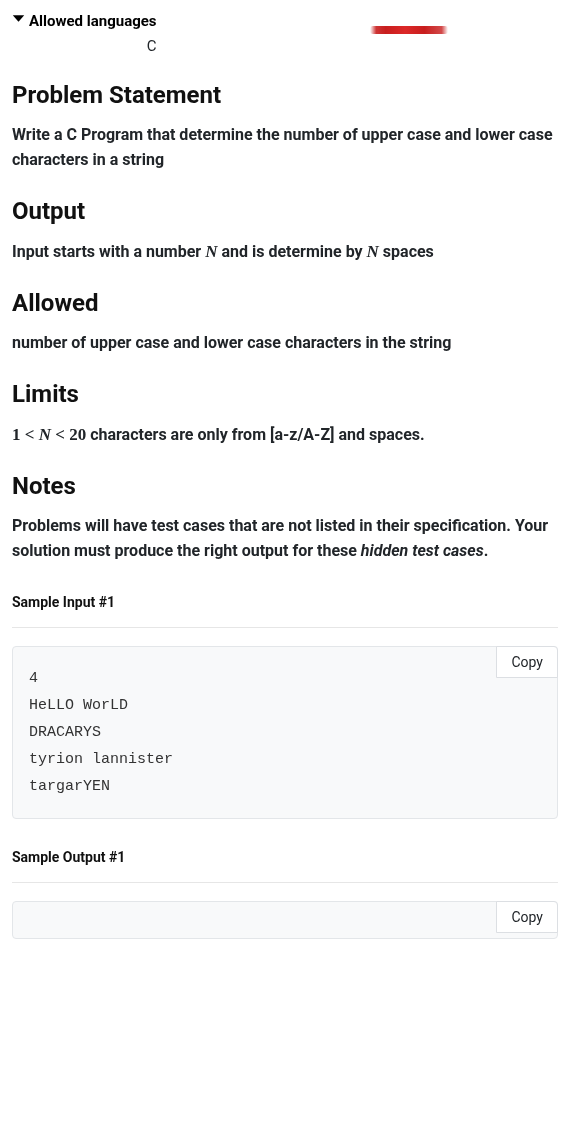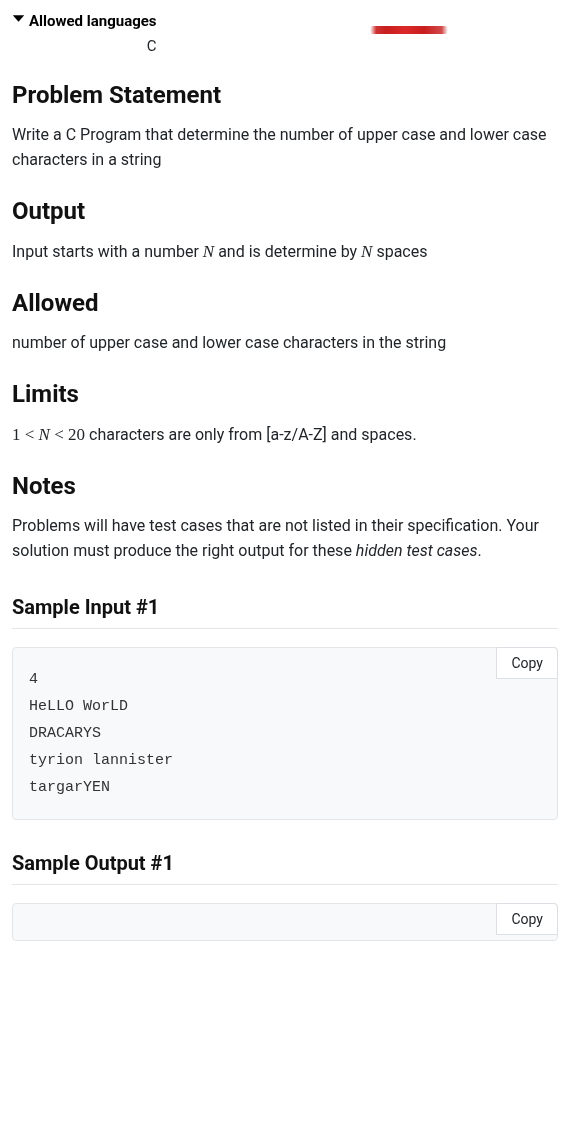--- a/index.html
+++ b/index.html
@@ -68,37 +68,38 @@
       font-size: 20px;
       font-weight: 700;
       margin: 24px 0 8px 0;
       color: #111;
     }
     p.section-text {
       font-size: 16px;
       color: #212529;
       margin: 4px 0 6px 0;
       line-height: 1.55;
+      font-weight: bold;
     }
     .math-i {
       font-family: "STIX", "Cambria Math", "Times New Roman", serif;
       font-style: italic;
       font-size: 17px;
     }
     .math-n {
       font-family: "Times New Roman", serif;
       font-size: 17px;
     }
     em.hidden-em { font-style: italic; }
     .sample-heading {
-      font-size: 20px;
+      font-size: 14px;
       font-weight: 700;
       margin: 28px 0 4px 0;
       color: #111;
-      padding-bottom: 6px;
+      padding-bottom: 14px;
       border-bottom: 1px solid #e6e6e6;
     }
     .code-block {
       position: relative;
       background: #f8f9fa;
       border: 1px solid #e3e6e9;
       border-radius: 4px;
       margin-top: 18px;
       padding: 18px 16px 18px 16px;
     }

